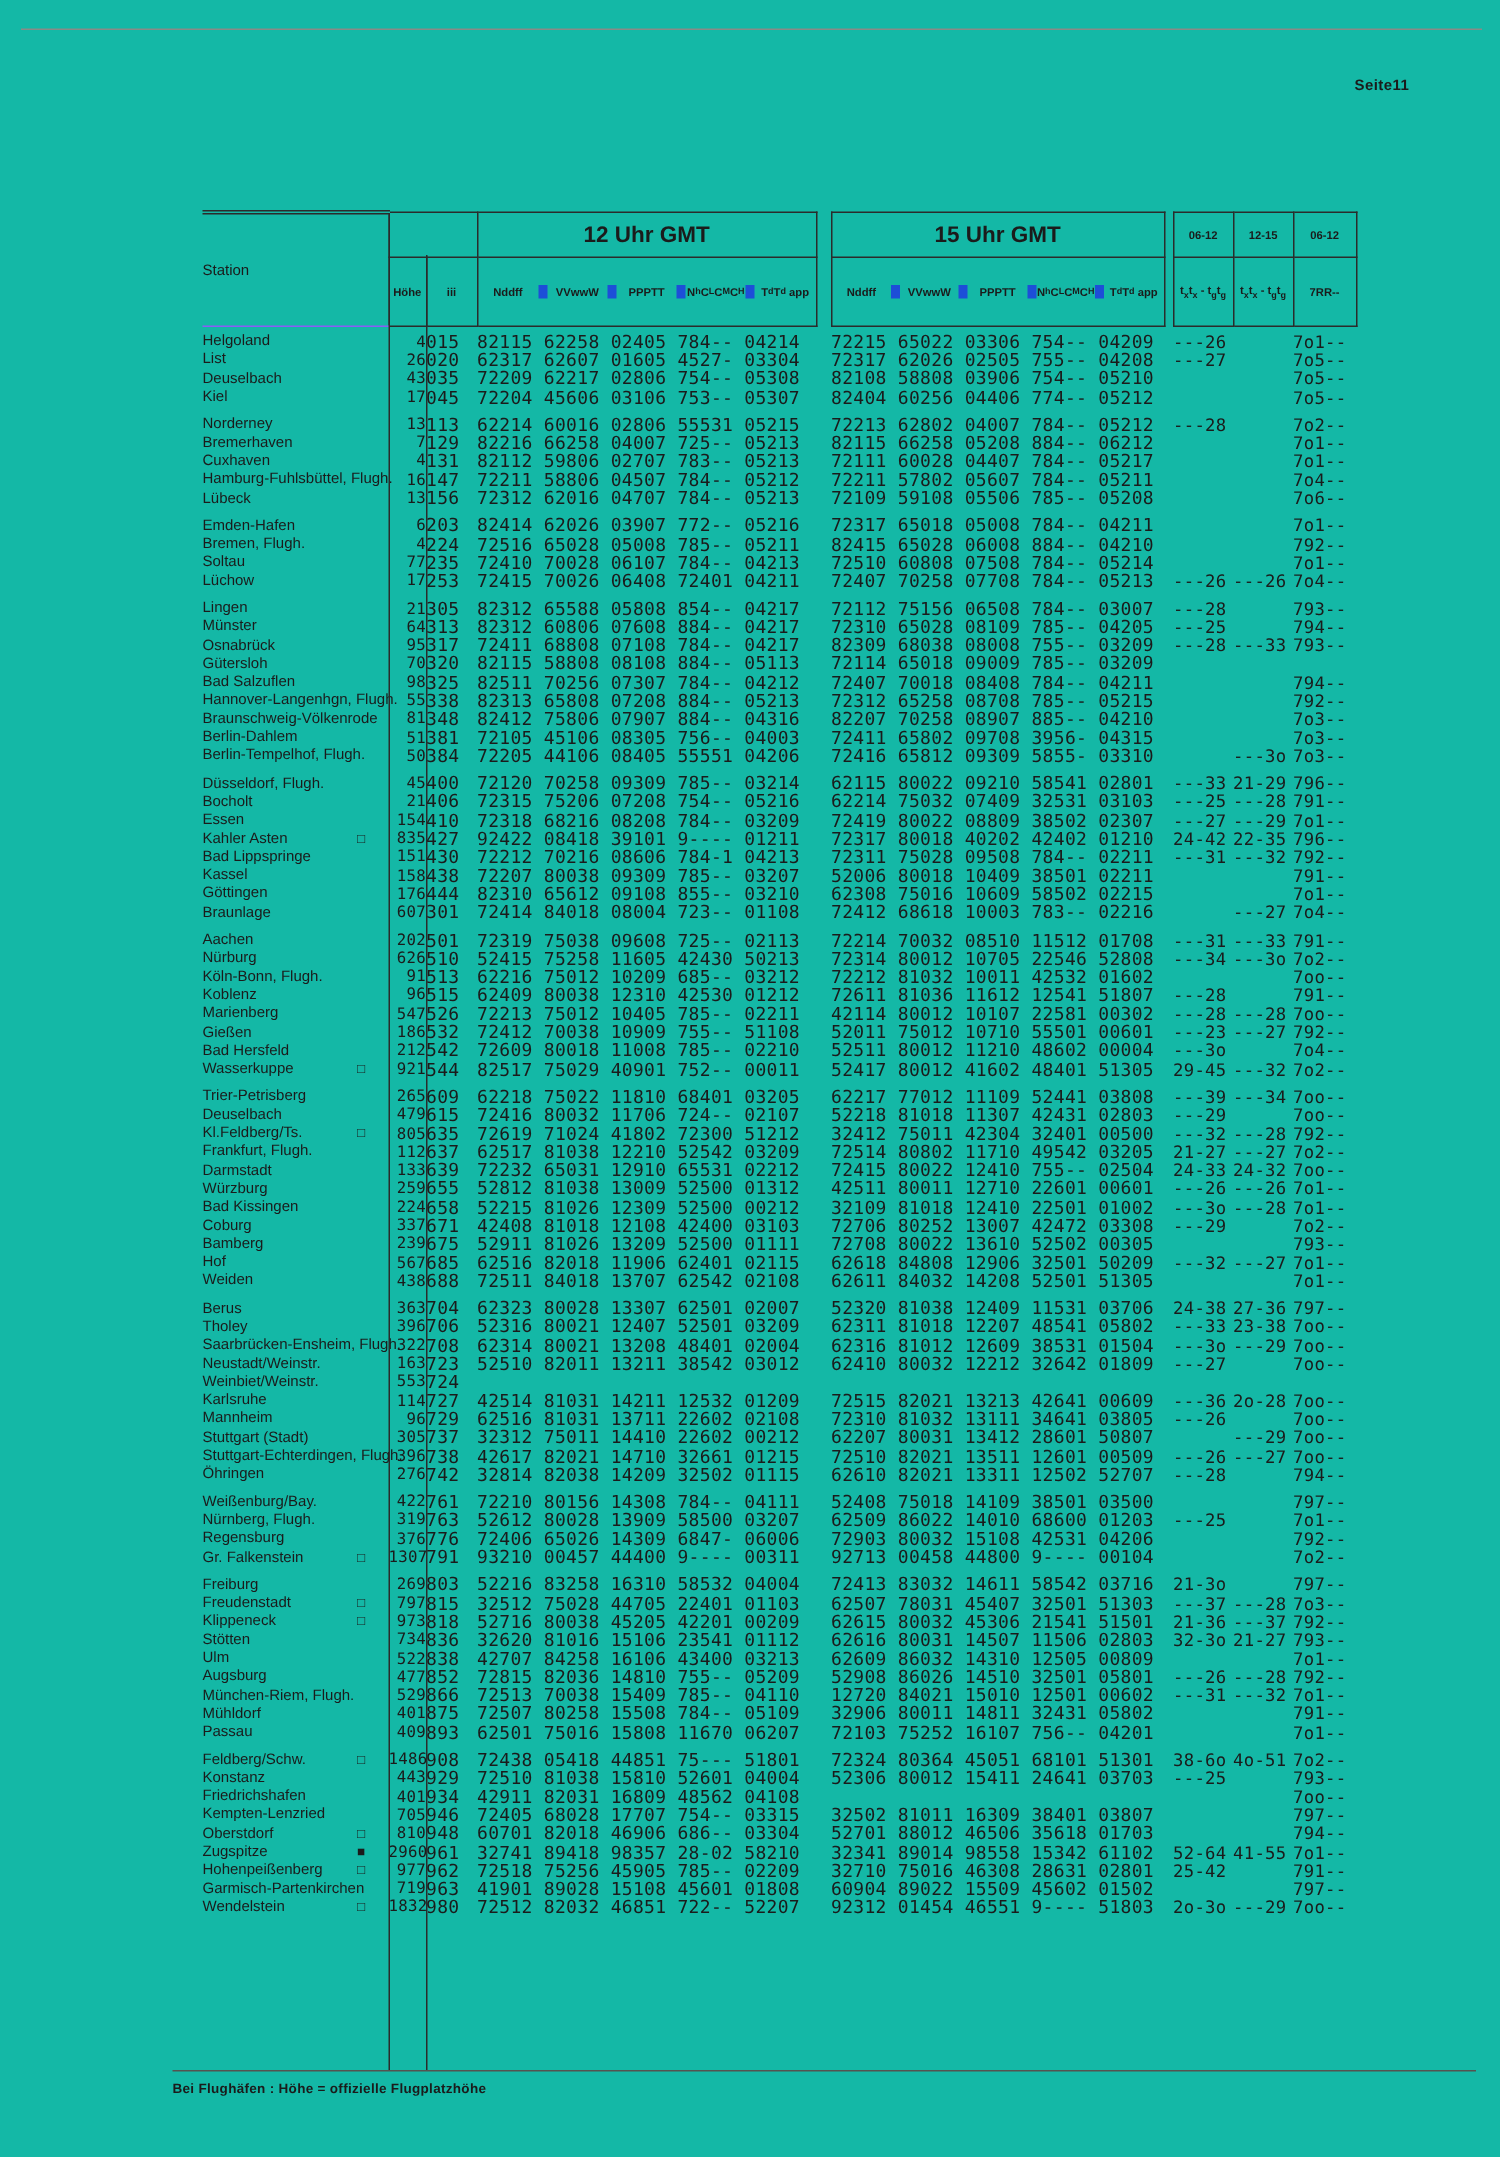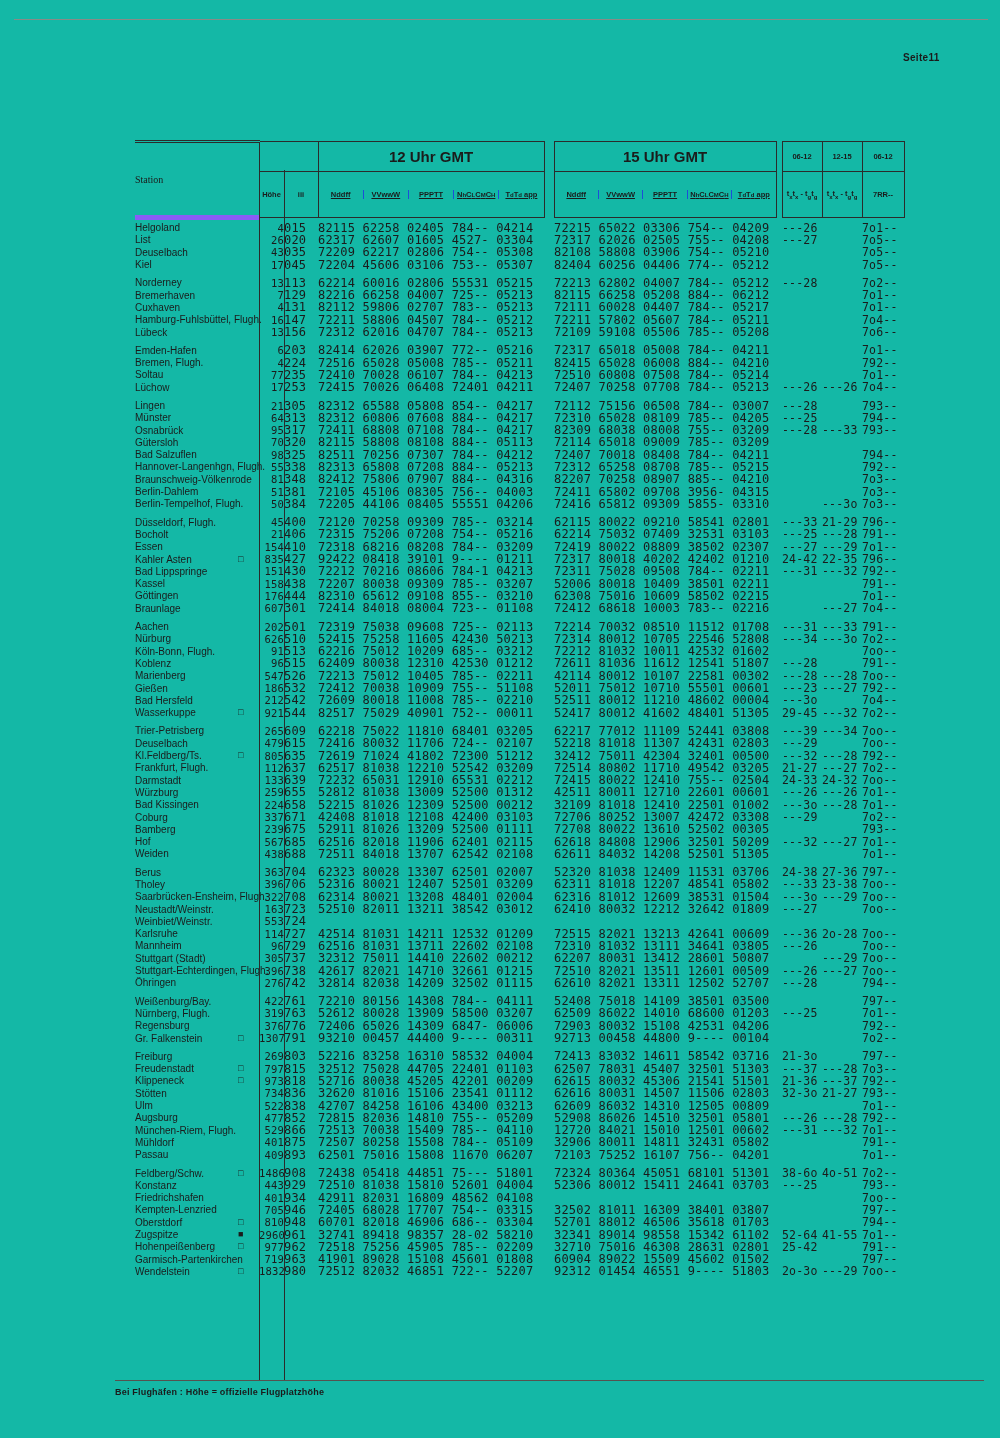--- a/index.html
+++ b/index.html
@@ -7,27 +7,27 @@
         font-family:"Liberation Sans",sans-serif;color:#1b1b1b;}
   .toprule{position:absolute;left:14px;right:12px;top:19px;border-top:1px solid #8a8a86;}
   .seite{position:absolute;left:903px;top:52px;font-size:10px;font-weight:bold;letter-spacing:.3px;}
   .title{position:absolute;left:135px;width:770px;top:103px;text-align:center;
          font-family:"DejaVu Sans Mono",monospace;font-size:13px;letter-spacing:.5px;}
   table.wx{position:absolute;left:135px;top:140px;width:769px;border-collapse:collapse;table-layout:fixed;}
   table.wx th,table.wx td{padding:0;margin:0;overflow:visible;white-space:pre;}
   thead th{font-weight:bold;font-size:8px;vertical-align:middle;text-align:center;}
   .box{border:1px solid #2b2b2b;}
   .nb{border:none;}
-  th.station-h{border:none;border-top:3px double #2b2b2b;border-bottom:5px solid #8b5cf6;
-               text-align:left;font-weight:normal;font-size:10px;padding-left:2px;vertical-align:middle;font-family:Liberation Serif, serif;}
+  th.station-h{border:none;border-top:3px double #2b2b2b;border-bottom:1px solid #8b5cf6;
+               text-align:left;font-weight:normal;font-size:10px;padding-left:2px;vertical-align:middle;}
   tr.h1{height:30px;} tr.h2{height:32px;}
   .g12h{font-size:15px;}
-  .subflex{display:flex;height:100%;align-items:center;text-decoration:underline;}
+  .subflex{display:flex;height:100%;align-items:center;}
   .subflex span{flex:1;display:flex;align-items:center;justify-content:center;
-                font-size:7.5px;font-weight:bold;border-left:1px solid #1d4ed8;}
+                font-size:7.5px;font-weight:bold;border-left:6px solid #1d4ed8;}
   .subflex span:first-child{border-left:none;}
   .subflex sub,.smh sub{font-size:6px;}
   .smh{font-size:7.5px;}
   tbody tr{height:12.3px;}
   tbody tr.sp{height:4px;} tbody tr.gaprow{height:6px;}
   td.st{font-size:10px;padding-left:2px;}
   td.sy{font-size:9px;text-align:left;padding-left:4px;line-height:9px;}
   .num{font-family:"DejaVu Sans Mono",monospace;font-size:12px;letter-spacing:.2px;line-height:12px;}
   td.ho{font-size:10.5px;text-align:right;padding-right:2px;}
   td.ii{padding-left:5px;}

